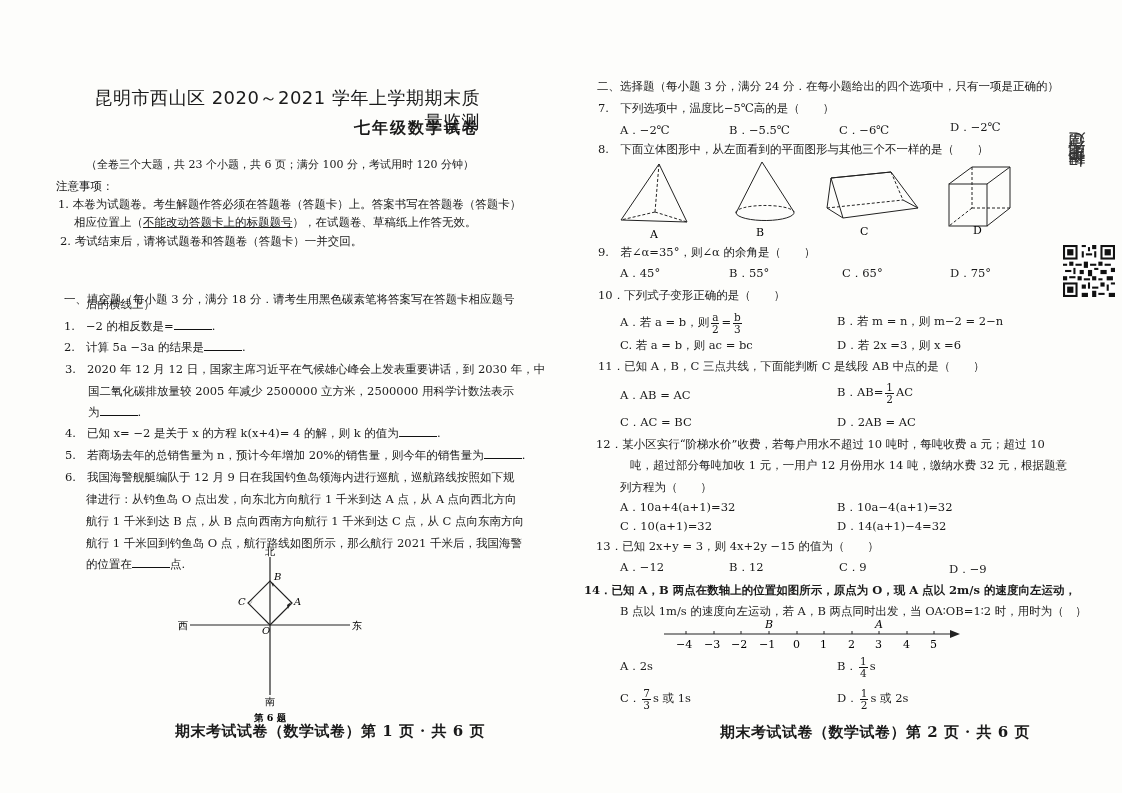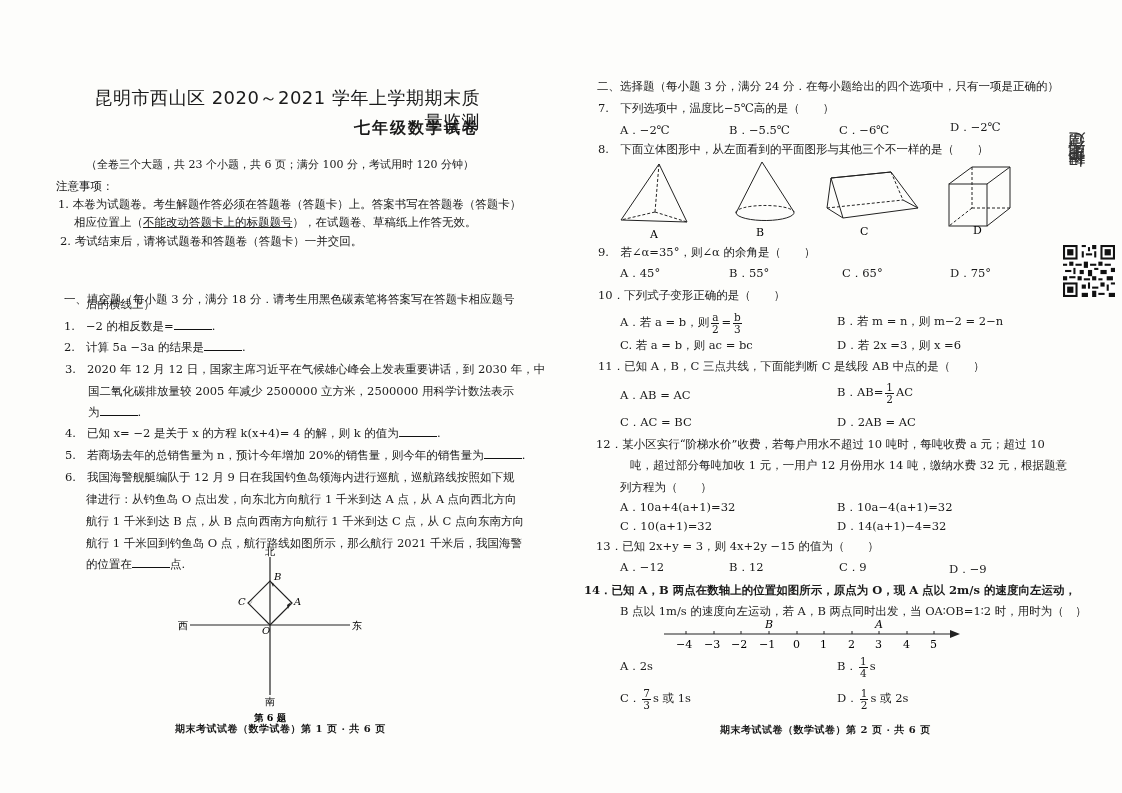--- a/index.html
+++ b/index.html
@@ -9,21 +9,21 @@
   .title { position: absolute; left: 80px; top: 86px; width: 400px; text-align: right; font-size: 18px; font-family: "DejaVu Sans", sans-serif; letter-spacing: 0.5px; }
   .subtitle { position: absolute; left: 80px; top: 118px; width: 400px; text-align: right; font-size: 16px; font-weight: bold; letter-spacing: 2px; }
   .exam-info { position: absolute; left: 80px; top: 157px; width: 400px; text-align: center; font-size: 11px; }
 
   .txt { position: absolute; font-size: 11.5px; line-height: 16px; white-space: nowrap; }
   .bold { font-weight: normal; }
   .ul { text-decoration: underline; }
   .blank { display: inline-block; border-bottom: 1px solid #111; width: 38px; height: 12px; vertical-align: baseline; }
   .frac { display: inline-flex; flex-direction: column; align-items: center; vertical-align: middle; font-size: 10.5px; line-height: 11px; margin: 0 2px; }
   .frac .num { border-bottom: 1px solid #111; padding: 0 1px; }
-  .footer { position: absolute; font-size: 10px; font-weight: bold; letter-spacing: 0.5px; }
+  .footer { position: absolute; font-size: 15px; font-weight: bold; letter-spacing: 0.5px; }
 
   .side-text { position: absolute; left: 1064px; top: 90px; width: 40px; height: 160px; writing-mode: vertical-rl; transform: rotate(180deg); font-family: "DejaVu Sans", sans-serif; font-size: 17px; color: #333; text-align: center; letter-spacing: 2px; }
   .qr { position: absolute; left: 1063px; top: 245px; width: 52px; height: 52px; }
 
   svg text { font-family: "DejaVu Serif", serif; }
 </style>
 </head>
 <body>
 
 <div class="title">昆明市西山区 2020～2021 学年上学期期末质量监测</div>

